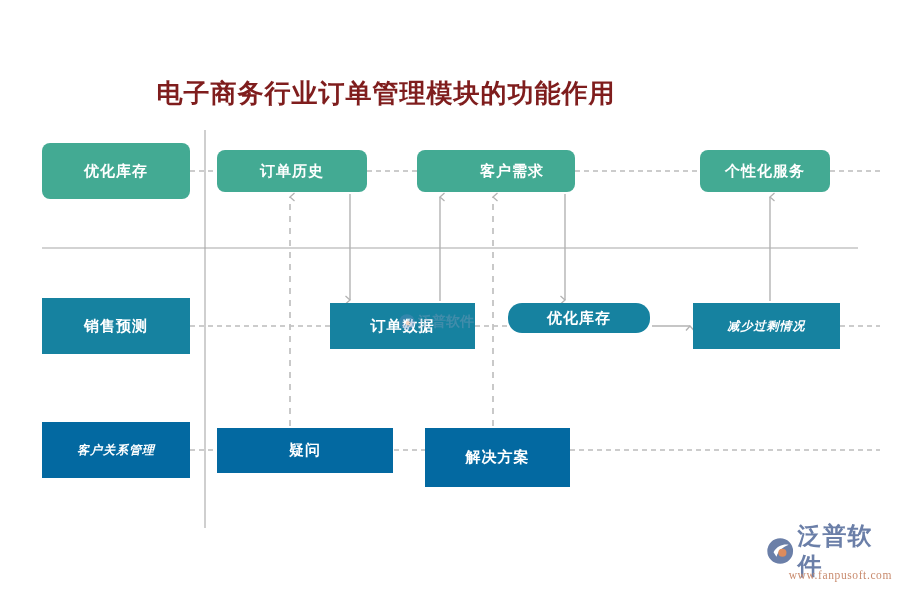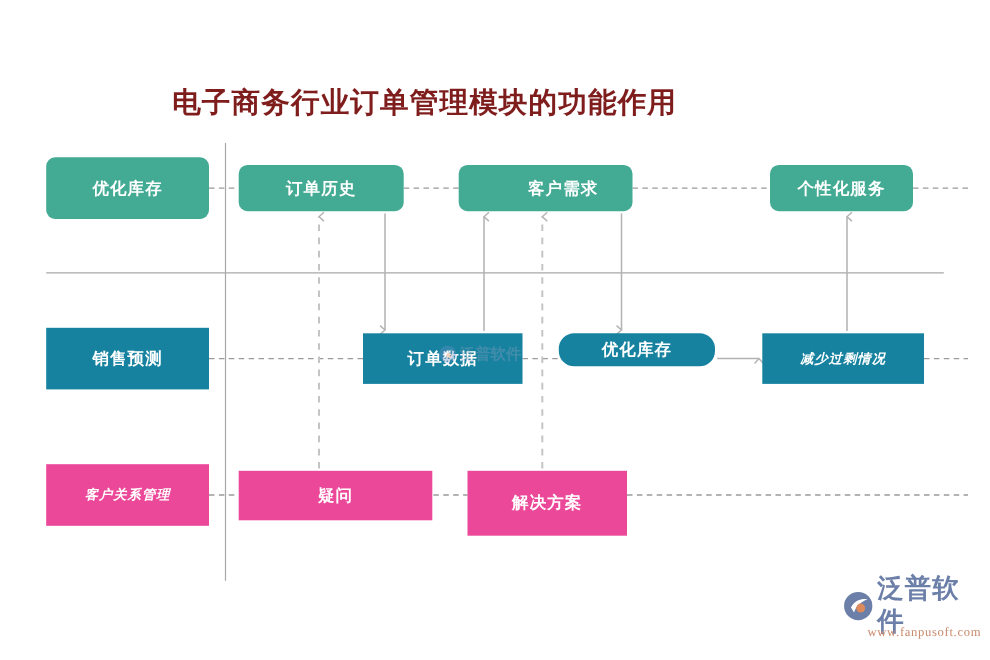--- a/index.html
+++ b/index.html
@@ -50,21 +50,21 @@
   }
   .node.tier-a {
     background: #43aa93;
     border-radius: 8px;
   }
   .node.tier-b {
     background: #1682a0;
     border-radius: 0;
   }
   .node.tier-c {
-    background: #ec4899;
+    background: #0369a1;
     border-radius: 0;
   }
   .node.wide-label {
     font-size: 12px;
     font-style: italic;
   }
   .logo {
     position: absolute;
     left: 766px;
     top: 534px;

